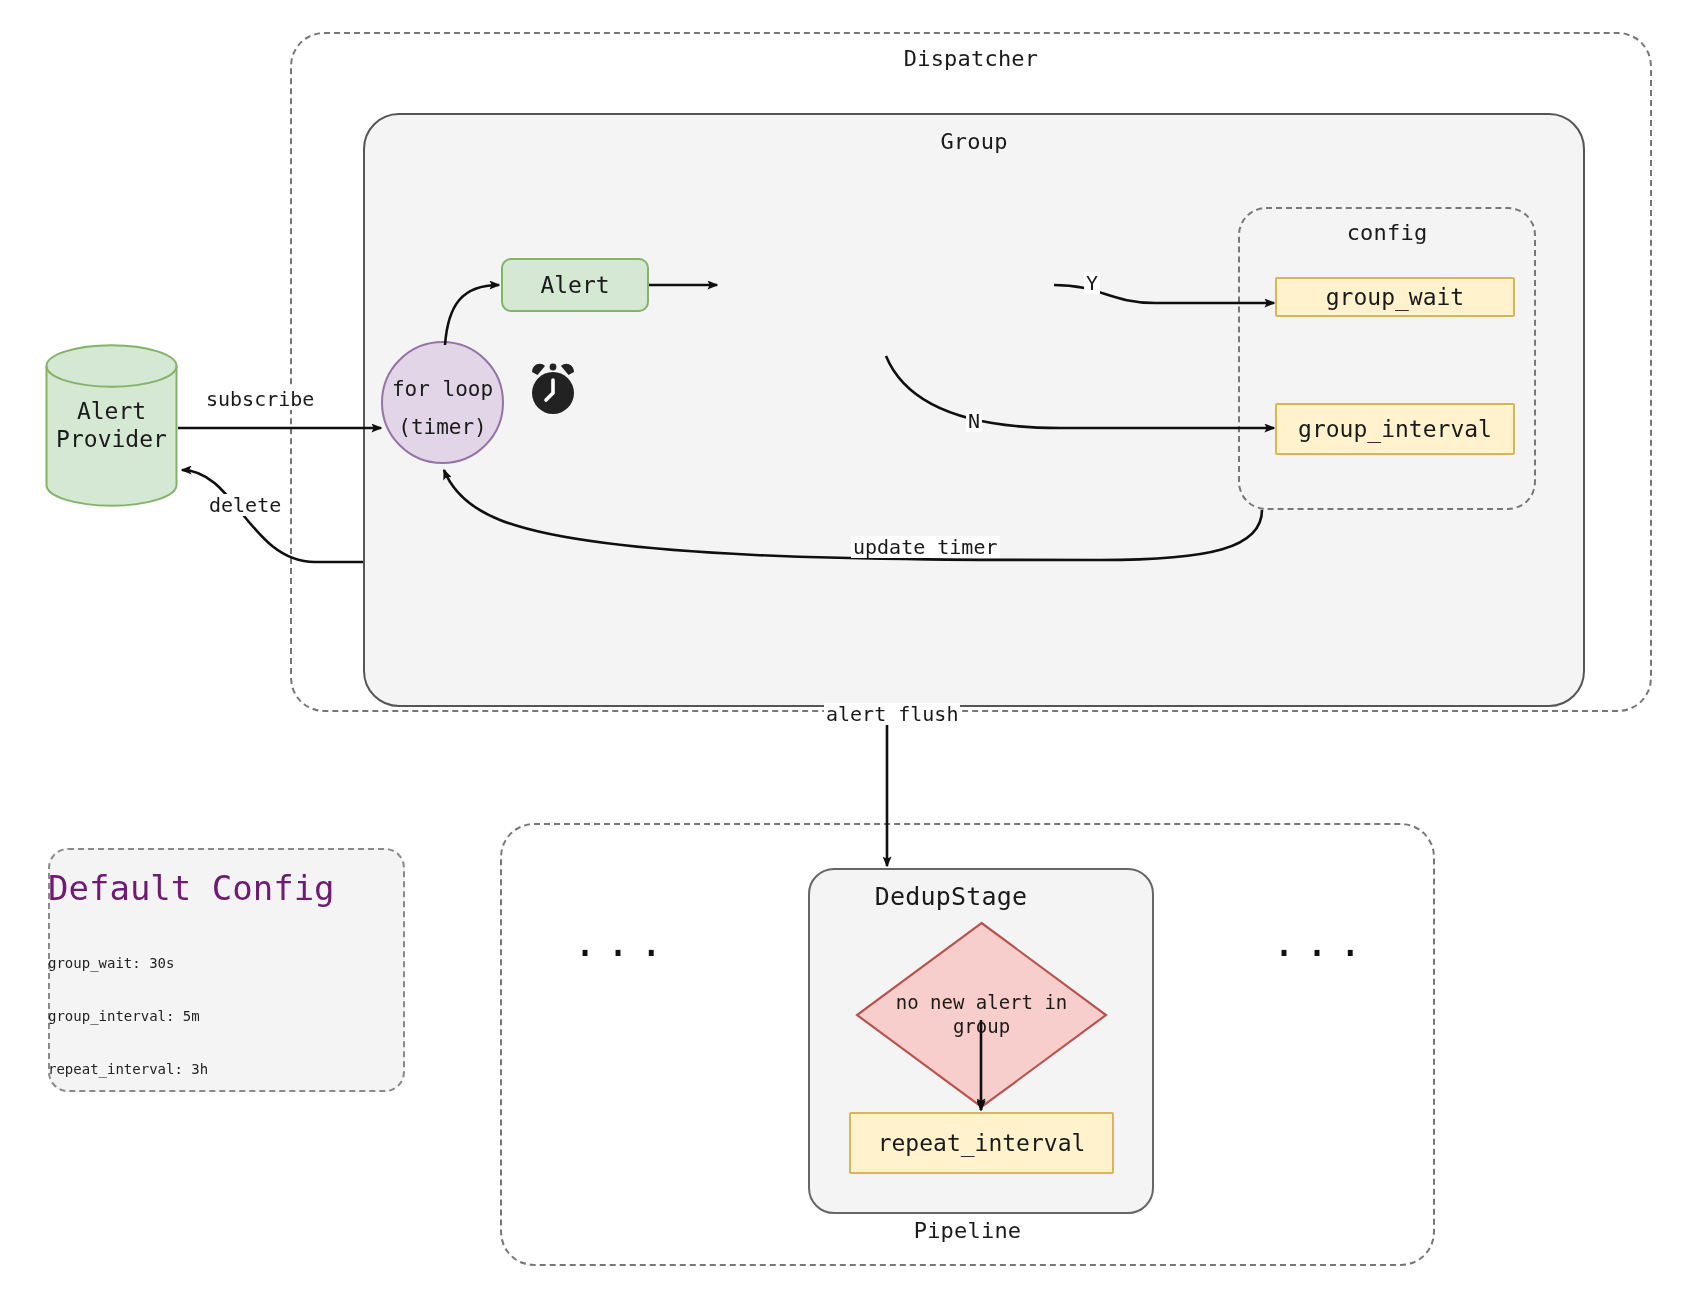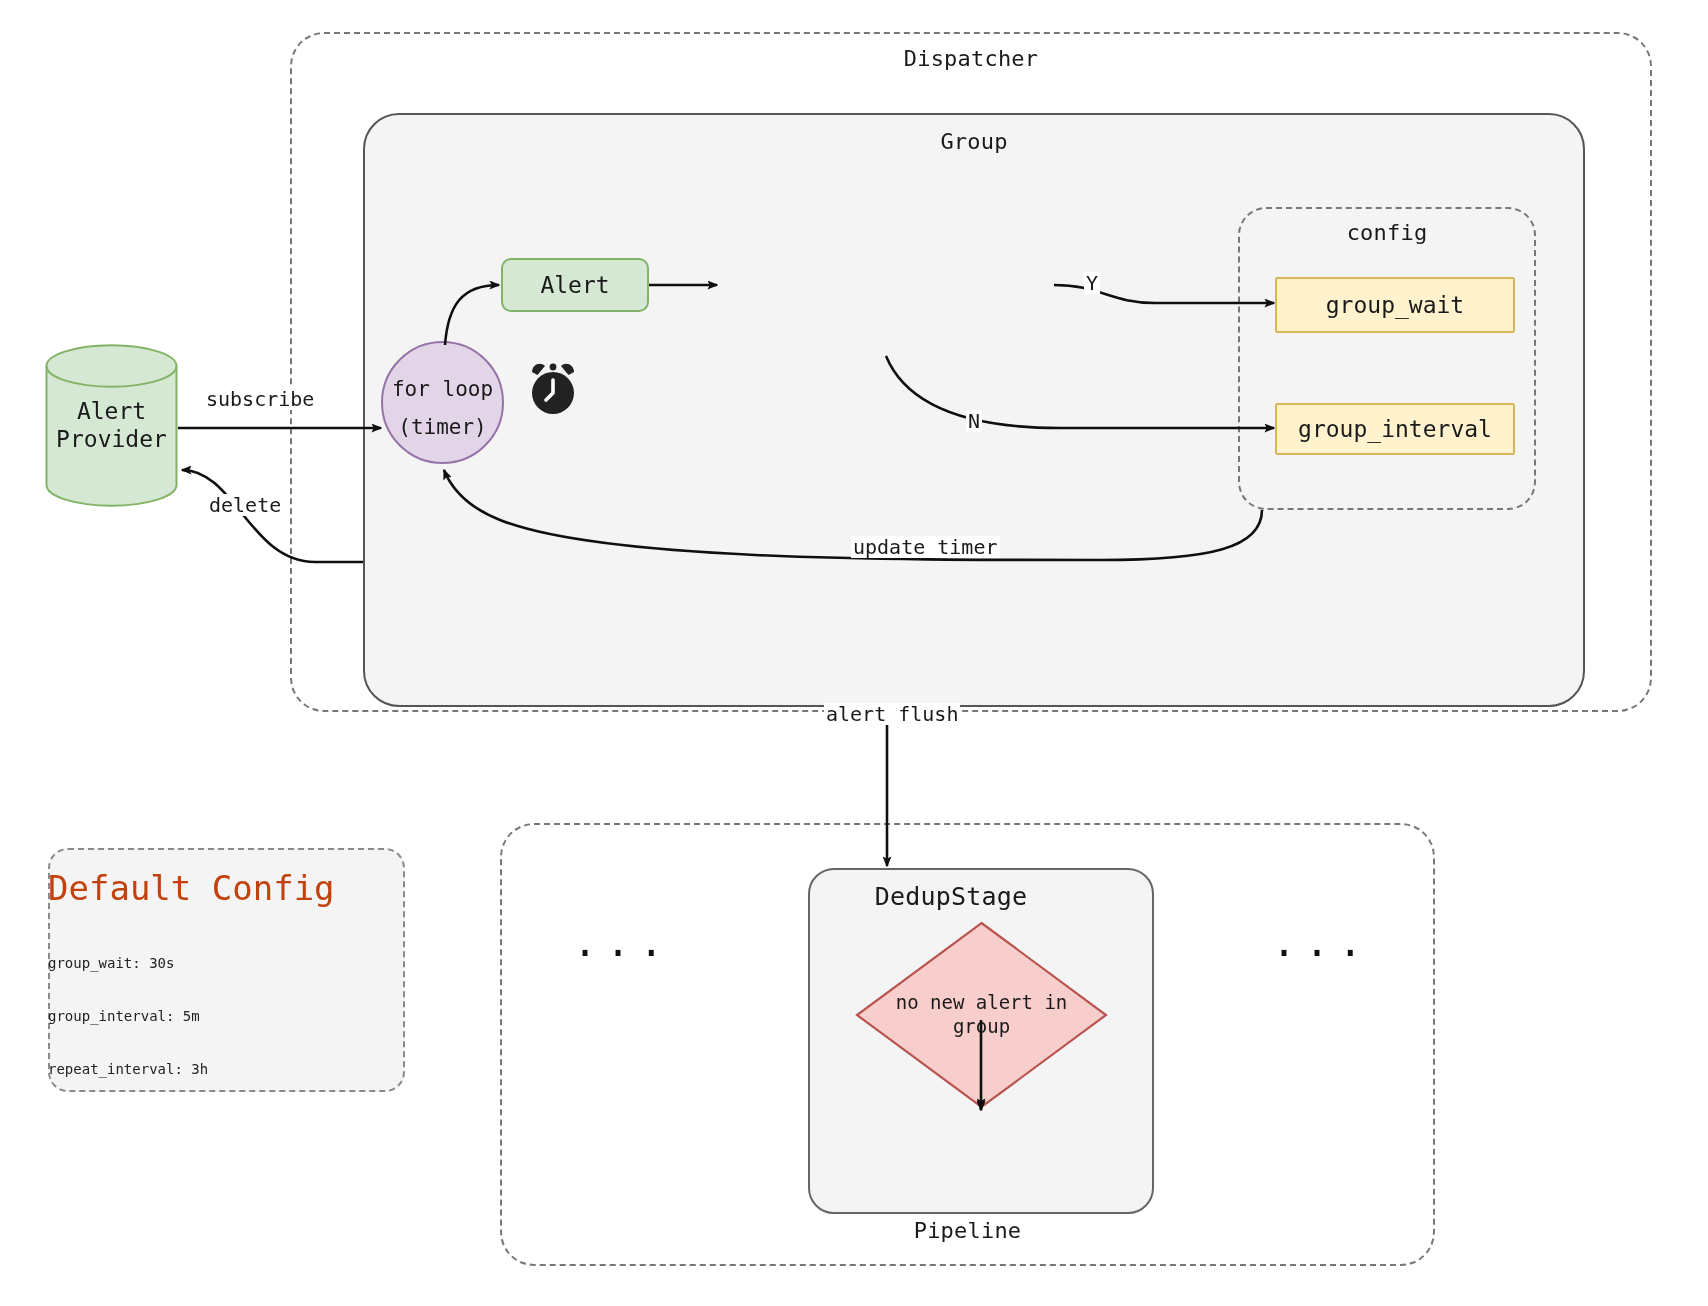--- a/index.html
+++ b/index.html
@@ -39,21 +39,21 @@
 
   .dbcyl{position:absolute;}
   .dbcyl .dblabel{position:absolute;left:0;right:0;top:50%;transform:translateY(-50%);
         text-align:center;font-size:23px;line-height:1.25;}
 
   .edge-label{position:absolute;background:#ffffff;font-size:20px;color:#1a1a1a;
         padding:0 2px;white-space:nowrap;line-height:1.1;}
 
   .default-cfg{position:absolute;box-sizing:border-box;border:2.5px dashed #8a8a8a;
         border-radius:20px;background:#f4f4f4;}
-  .dc-title{position:absolute;font-size:34px;color:#c2410c;white-space:nowrap;}
+  .dc-title{position:absolute;font-size:34px;color:#701a75;white-space:nowrap;}
   .dc-line{position:absolute;font-size:14px;color:#222;white-space:nowrap;}
 
   .ellipsis{position:absolute;font-size:40px;letter-spacing:9px;color:#111;
         line-height:1;white-space:nowrap;}
 
   .clock-icon{position:absolute;}
 </style>
 </head>
 <body>
 
@@ -96,36 +96,37 @@
       <path d="M53 17 C53 10, 45 6, 40 11 L47.5 20 Z" fill="#222222"></path>
       <circle cx="32" cy="12" r="3.4" fill="#222222"></circle>
       <circle cx="32" cy="38" r="21" fill="#222222"></circle>
       <path d="M32 25 L32 38 L25 45" stroke="#ffffff" stroke-width="3.6" fill="none" stroke-linecap="round"></path>
     </svg>
   </div>
 
   <div class="node alert-box" style="left:501px;top:258px;width:148px;height:54px;">Alert</div>
 
 
-  <div class="node cfg-box" style="left:1275px;top:277px;width:240px;height:56px;text-align:center;">group_wait</div>
+  <div class="node cfg-box" style="left:1275px;top:277px;width:240px;height:40px;text-align:center;">group_wait</div>
 
   <div class="node cfg-box" style="left:1275px;top:403px;width:240px;height:52px;">group_interval</div>
 
   <div class="diamond-wrap" style="left:855px;top:921px;width:253px;height:188px;">
     <svg width="253" height="188" viewBox="0 0 253 188" style="position:absolute;left:0;top:0;">
       <polygon points="126.5,2 251,94 126.5,186 2,94" fill="#f8cecc" stroke="#b85450" stroke-width="2.2"></polygon>
     </svg>
     <div class="diamond-text" style="font-size:19px;">
       <div>
         <span>no new alert in</span><br>
         <span>group</span>
       </div>
     </div>
   </div>
 
+  <div class="node cfg-box" style="left:849px;top:1112px;width:265px;height:62px;">repeat_interval</div>
 
   <div class="ellipsis" style="left:573px;top:922px;">...</div>
   <div class="ellipsis" style="left:1272px;top:922px;">...</div>
 
   <div class="default-cfg" style="left:48px;top:848px;width:357px;height:244px;"></div>
   <div class="dc-title" style="left:48px;top:868px;">Default Config</div>
   <div class="dc-line" style="left:48px;top:955px;">group_wait: 30s</div>
   <div class="dc-line" style="left:48px;top:1008px;">group_interval: 5m</div>
   <div class="dc-line" style="left:48px;top:1061px;">repeat_interval: 3h</div>
 

